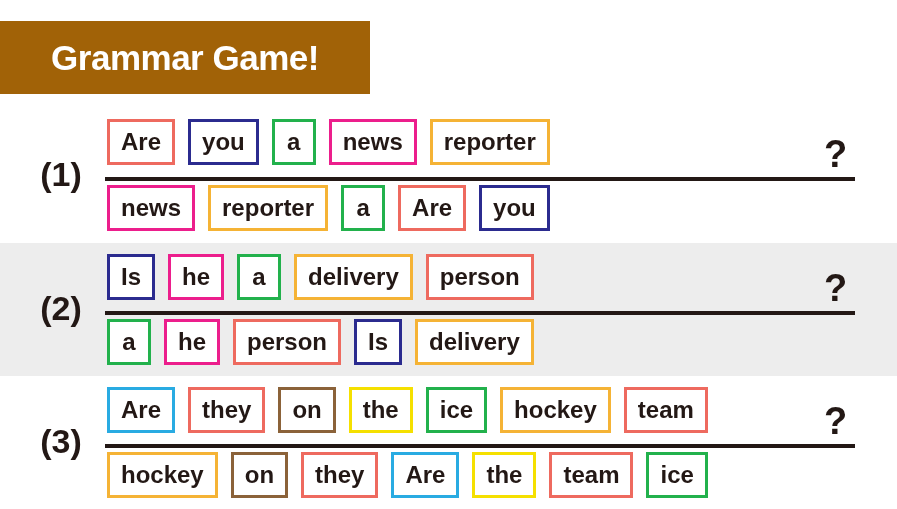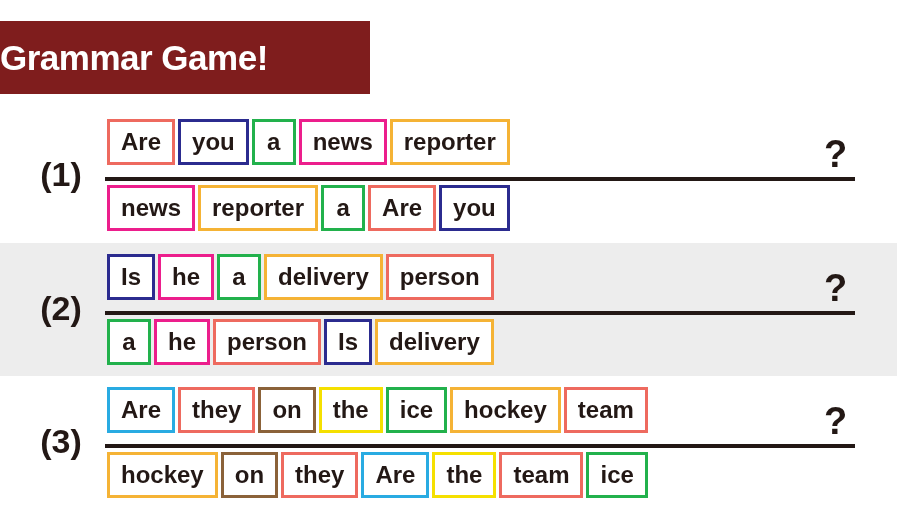--- a/index.html
+++ b/index.html
@@ -23,24 +23,24 @@
     top: 0;
     width: 897px;
     height: 105px;
   }
   #title-band {
     position: absolute;
     left: 0;
     top: 21px;
     width: 370px;
     height: 73px;
-    background: #7f1d1d;
+    background: #a16207;
     display: flex;
     align-items: center;
-    justify-content: flex-start;
+    justify-content: center;
   }
   #title-band .band-text {
     color: #ffffff;
     font-size: 35px;
     font-weight: bold;
     letter-spacing: -0.5px;
     white-space: nowrap;
   }
   #subtitle {
     position: absolute;
@@ -104,21 +104,21 @@
   }
   .qrow.r1 .qmark { left: 824px; top: 30px; }
   .qrow.r2 .qmark { left: 824px; top: 26px; }
   .qrow.r3 .qmark { left: 824px; top: 26px; }
 
   .chip-strip {
     position: absolute;
     left: 107px;
     display: flex;
     align-items: center;
-    gap: 3px;
+    gap: 13px;
   }
   .qrow.r1 .strip-top { top: 14px; }
   .qrow.r1 .strip-bottom { top: 80px; }
   .qrow.r2 .strip-top { top: 11px; }
   .qrow.r2 .strip-bottom { top: 76px; }
   .qrow.r3 .strip-top { top: 11px; }
   .qrow.r3 .strip-bottom { top: 76px; }
 
   .chip {
     box-sizing: border-box;

